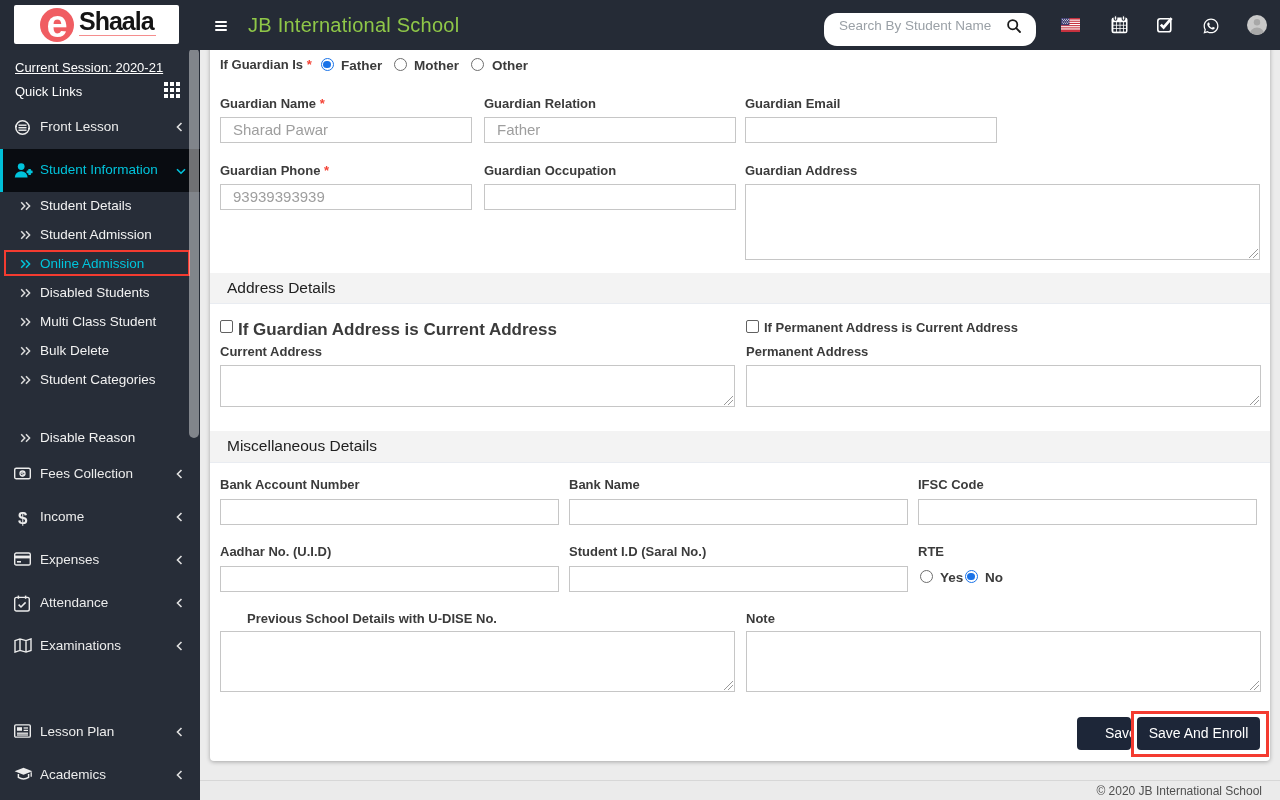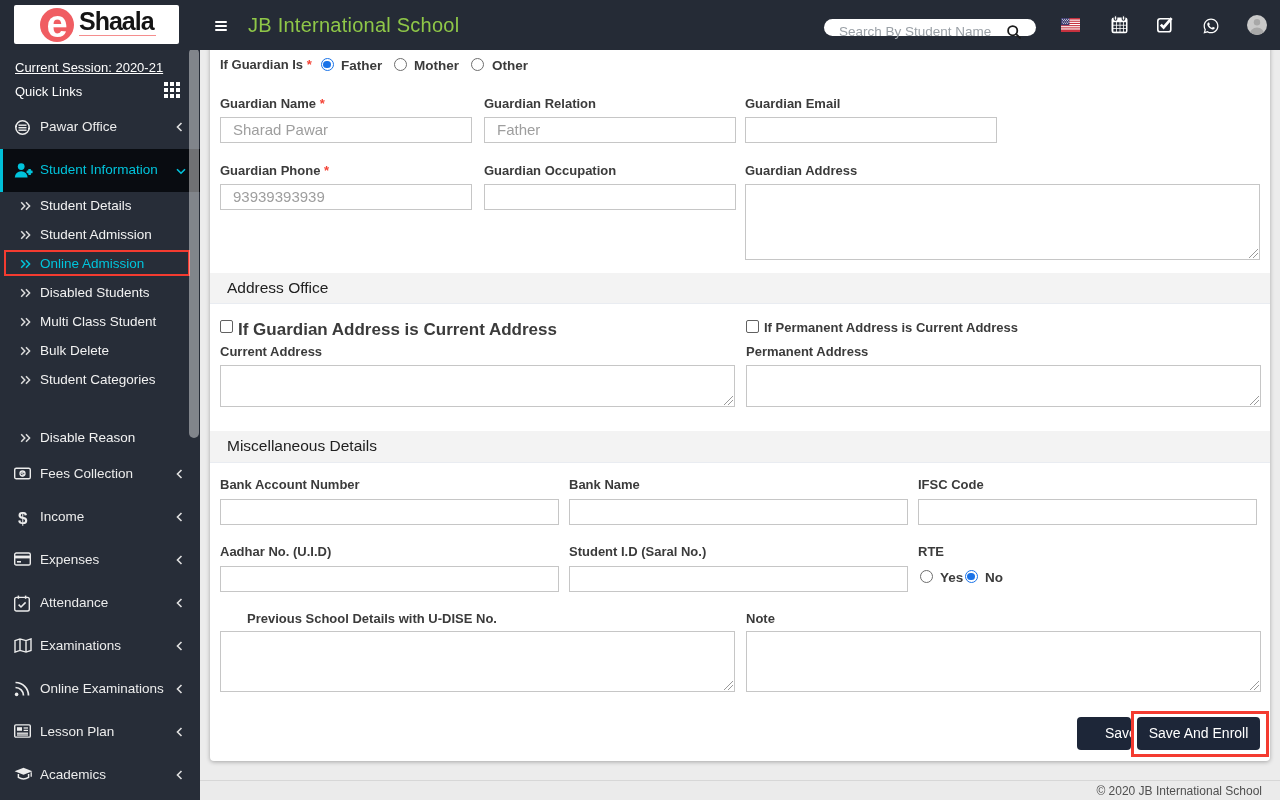--- a/index.html
+++ b/index.html
@@ -4,21 +4,21 @@
 <style>
 * { margin:0; padding:0; box-sizing:border-box; }
 html,body { width:1280px; height:800px; overflow:hidden; font-family:"Liberation Sans",sans-serif; background:#ececec; }
 #nav { position:absolute; left:0; top:0; width:1280px; height:50px; background:#252b36; z-index:30; }
 #logo { position:absolute; left:14px; top:5px; width:165px; height:39px; background:#fff; border-radius:2px; }
 #logo .circ { position:absolute; left:26px; width:34px; height:34px; border-radius:50%; background:#f05d62; color:#fff; font-weight:bold; font-size:38px; text-align:center; line-height:33px; }
 #logo .shaala { position:absolute; left:65px; font-weight:bold; font-size:25px; color:#141414; letter-spacing:-1px; line-height:25px; border-bottom:1.5px solid #f58e8e; padding-bottom:1px; padding-right:2px; }
 #ham { position:absolute; left:215px; top:21px; }
 #ham div { width:12px; height:2.2px; background:#fff; border-radius:1px; margin-bottom:1.8px; }
 #title { position:absolute; left:248px; top:0; height:50px; line-height:50px; font-size:20px; font-weight:normal; color:#8fc748; letter-spacing:0.25px; }
-#search { position:absolute; left:824px; top:19px; width:212px; height:17px; background:#fff; border-radius:13px; }
+#search { position:absolute; left:824px; top:13px; width:212px; height:33px; background:#fff; border-radius:13px; }
 #search span { position:absolute; left:15px; top:5px; font-size:13.5px; color:#9aa0a6; }
 #sidebar { position:absolute; left:0; top:50px; width:200px; height:750px; background:#272d38; z-index:20; }
 .sess { position:absolute; left:15px; font-size:13px; color:#fdfdfd; }
 .mitem { position:absolute; left:0; width:200px; height:43px; }
 .mitem .txt { position:absolute; left:40px; top:50%; margin-top:-8px; font-size:13.5px; color:#ececec; }
 .mitem svg.ic { position:absolute; left:14px; top:50%; margin-top:-8px; }
 .mitem .chev { position:absolute; left:176px; top:50%; margin-top:-5px; }
 .sitem { position:absolute; left:0; width:188px; height:29px; }
 .sitem .arr2 { position:absolute; left:20px; top:50%; margin-top:-5px; }
 .sitem .txt { position:absolute; left:40px; top:50%; margin-top:-8px; font-size:13.5px; color:#f2f2f2; }
@@ -75,21 +75,21 @@
     <div class="ta" style="left:545px;top:134px;width:515px;height:76px;">
         <svg width="9" height="9" viewBox="0 0 9 9">
           <g stroke="#9a9a9a" stroke-width="1">
             <line x1="0" y1="9" x2="9" y2="0"></line>
             <line x1="4" y1="9" x2="9" y2="4"></line>
           </g>
         </svg>
       </div>
 
     <div class="secbar" style="left:10px;top:223px;">
-        <span>Address Office</span>
+        <span>Address Details</span>
       </div>
 
     <div class="cb" style="left:20px;top:270px;"></div>
     <div class="rlbl" style="left:38px;top:270px;font-size:17px;">If Guardian Address is Current Address</div>
     <div class="cb" style="left:546px;top:270px;"></div>
     <div class="rlbl" style="left:564px;top:270px;font-size:13px;">If Permanent Address is Current Address</div>
     <div class="lbl" style="left:20px;top:294px;">Current Address</div>
     <div class="lbl" style="left:546px;top:294px;">Permanent Address</div>
     <div class="ta" style="left:20px;top:315px;width:515px;height:42px;">
         <svg width="9" height="9" viewBox="0 0 9 9">
@@ -259,21 +259,21 @@
     <svg class="ic" width="17" height="17" viewBox="0 0 17 17">
         <circle cx="8.5" cy="8.5" r="6.7" fill="none" stroke="#ececec" stroke-width="1.5"></circle>
         <g stroke="#ececec" stroke-width="1.4">
           <line x1="4.5" y1="6.2" x2="12.5" y2="6.2"></line>
           <line x1="4.5" y1="8.7" x2="12.5" y2="8.7"></line>
           <line x1="4.5" y1="11.2" x2="12.5" y2="11.2"></line>
           <line x1="1" y1="7.5" x2="3" y2="7.5"></line>
           <line x1="14" y1="9.5" x2="16" y2="9.5"></line>
         </g>
       </svg>
-    <div class="txt">Pawar Office</div>
+    <div class="txt">Front Lesson</div>
     <svg class="chev" width="7" height="10" viewBox="0 0 7 10">
         <path d="M5.5 1 L1.5 5 L5.5 9" fill="none" stroke="#e0e0e0" stroke-width="1.6"></path>
       </svg>
   </div>
 
   <div id="active-item">
     <svg style="position:absolute;left:11px;top:13px;" width="19" height="17" viewBox="0 0 19 17">
         <g fill="#00c4dc">
           <circle cx="7.2" cy="4.6" r="3.4"></circle>
           <path d="M0.8 15.6 a6.4 6.4 0 0 1 12.8 0 z"></path>
@@ -382,33 +382,20 @@
   </div>
   <div class="mitem" style="top:574.5px;">
     <svg class="ic" width="18" height="15" viewBox="0 0 18 15">
         <path d="M1 2.6 L6 0.9 L12 2.6 L17 0.9 L17 12.4 L12 14.1 L6 12.4 L1 14.1 Z M6 0.9 L6 12.4 M12 2.6 L12 14.1" fill="none" stroke="#ececec" stroke-width="1.4"></path>
       </svg>
     <div class="txt">Examinations</div>
     <svg class="chev" width="7" height="10" viewBox="0 0 7 10">
         <path d="M5.5 1 L1.5 5 L5.5 9" fill="none" stroke="#e0e0e0" stroke-width="1.6"></path>
       </svg>
   </div>
-  <div class="mitem" style="top:617.5px;">
-    <svg class="ic" width="16" height="16" viewBox="0 0 16 16">
-        <g fill="none" stroke="#ececec" stroke-width="1.7">
-          <path d="M1.5 6.5 a8 8 0 0 1 8 8"></path>
-          <path d="M1.5 1.5 a13 13 0 0 1 13 13"></path>
-        </g>
-        <circle cx="2.6" cy="13.4" r="1.8" fill="#ececec"></circle>
-      </svg>
-    <div class="txt">Online Examinations</div>
-    <svg class="chev" width="7" height="10" viewBox="0 0 7 10">
-        <path d="M5.5 1 L1.5 5 L5.5 9" fill="none" stroke="#e0e0e0" stroke-width="1.6"></path>
-      </svg>
-  </div>
   <div class="mitem" style="top:660.5px;">
     <svg class="ic" width="17" height="14" viewBox="0 0 17 14">
         <rect x="0.7" y="0.9" width="15.6" height="12.2" rx="1.2" fill="none" stroke="#ececec" stroke-width="1.4"></rect>
         <rect x="3" y="3.2" width="5" height="3.6" fill="#ececec"></rect>
         <line x1="9.6" y1="4" x2="14" y2="4" stroke="#ececec" stroke-width="1.3"></line>
         <line x1="9.6" y1="6.4" x2="14" y2="6.4" stroke="#ececec" stroke-width="1.3"></line>
         <line x1="3" y1="9.2" x2="14" y2="9.2" stroke="#ececec" stroke-width="1.3"></line>
         <line x1="3" y1="11" x2="14" y2="11" stroke="#ececec" stroke-width="1.3"></line>
       </svg>
     <div class="txt">Lesson Plan</div>

